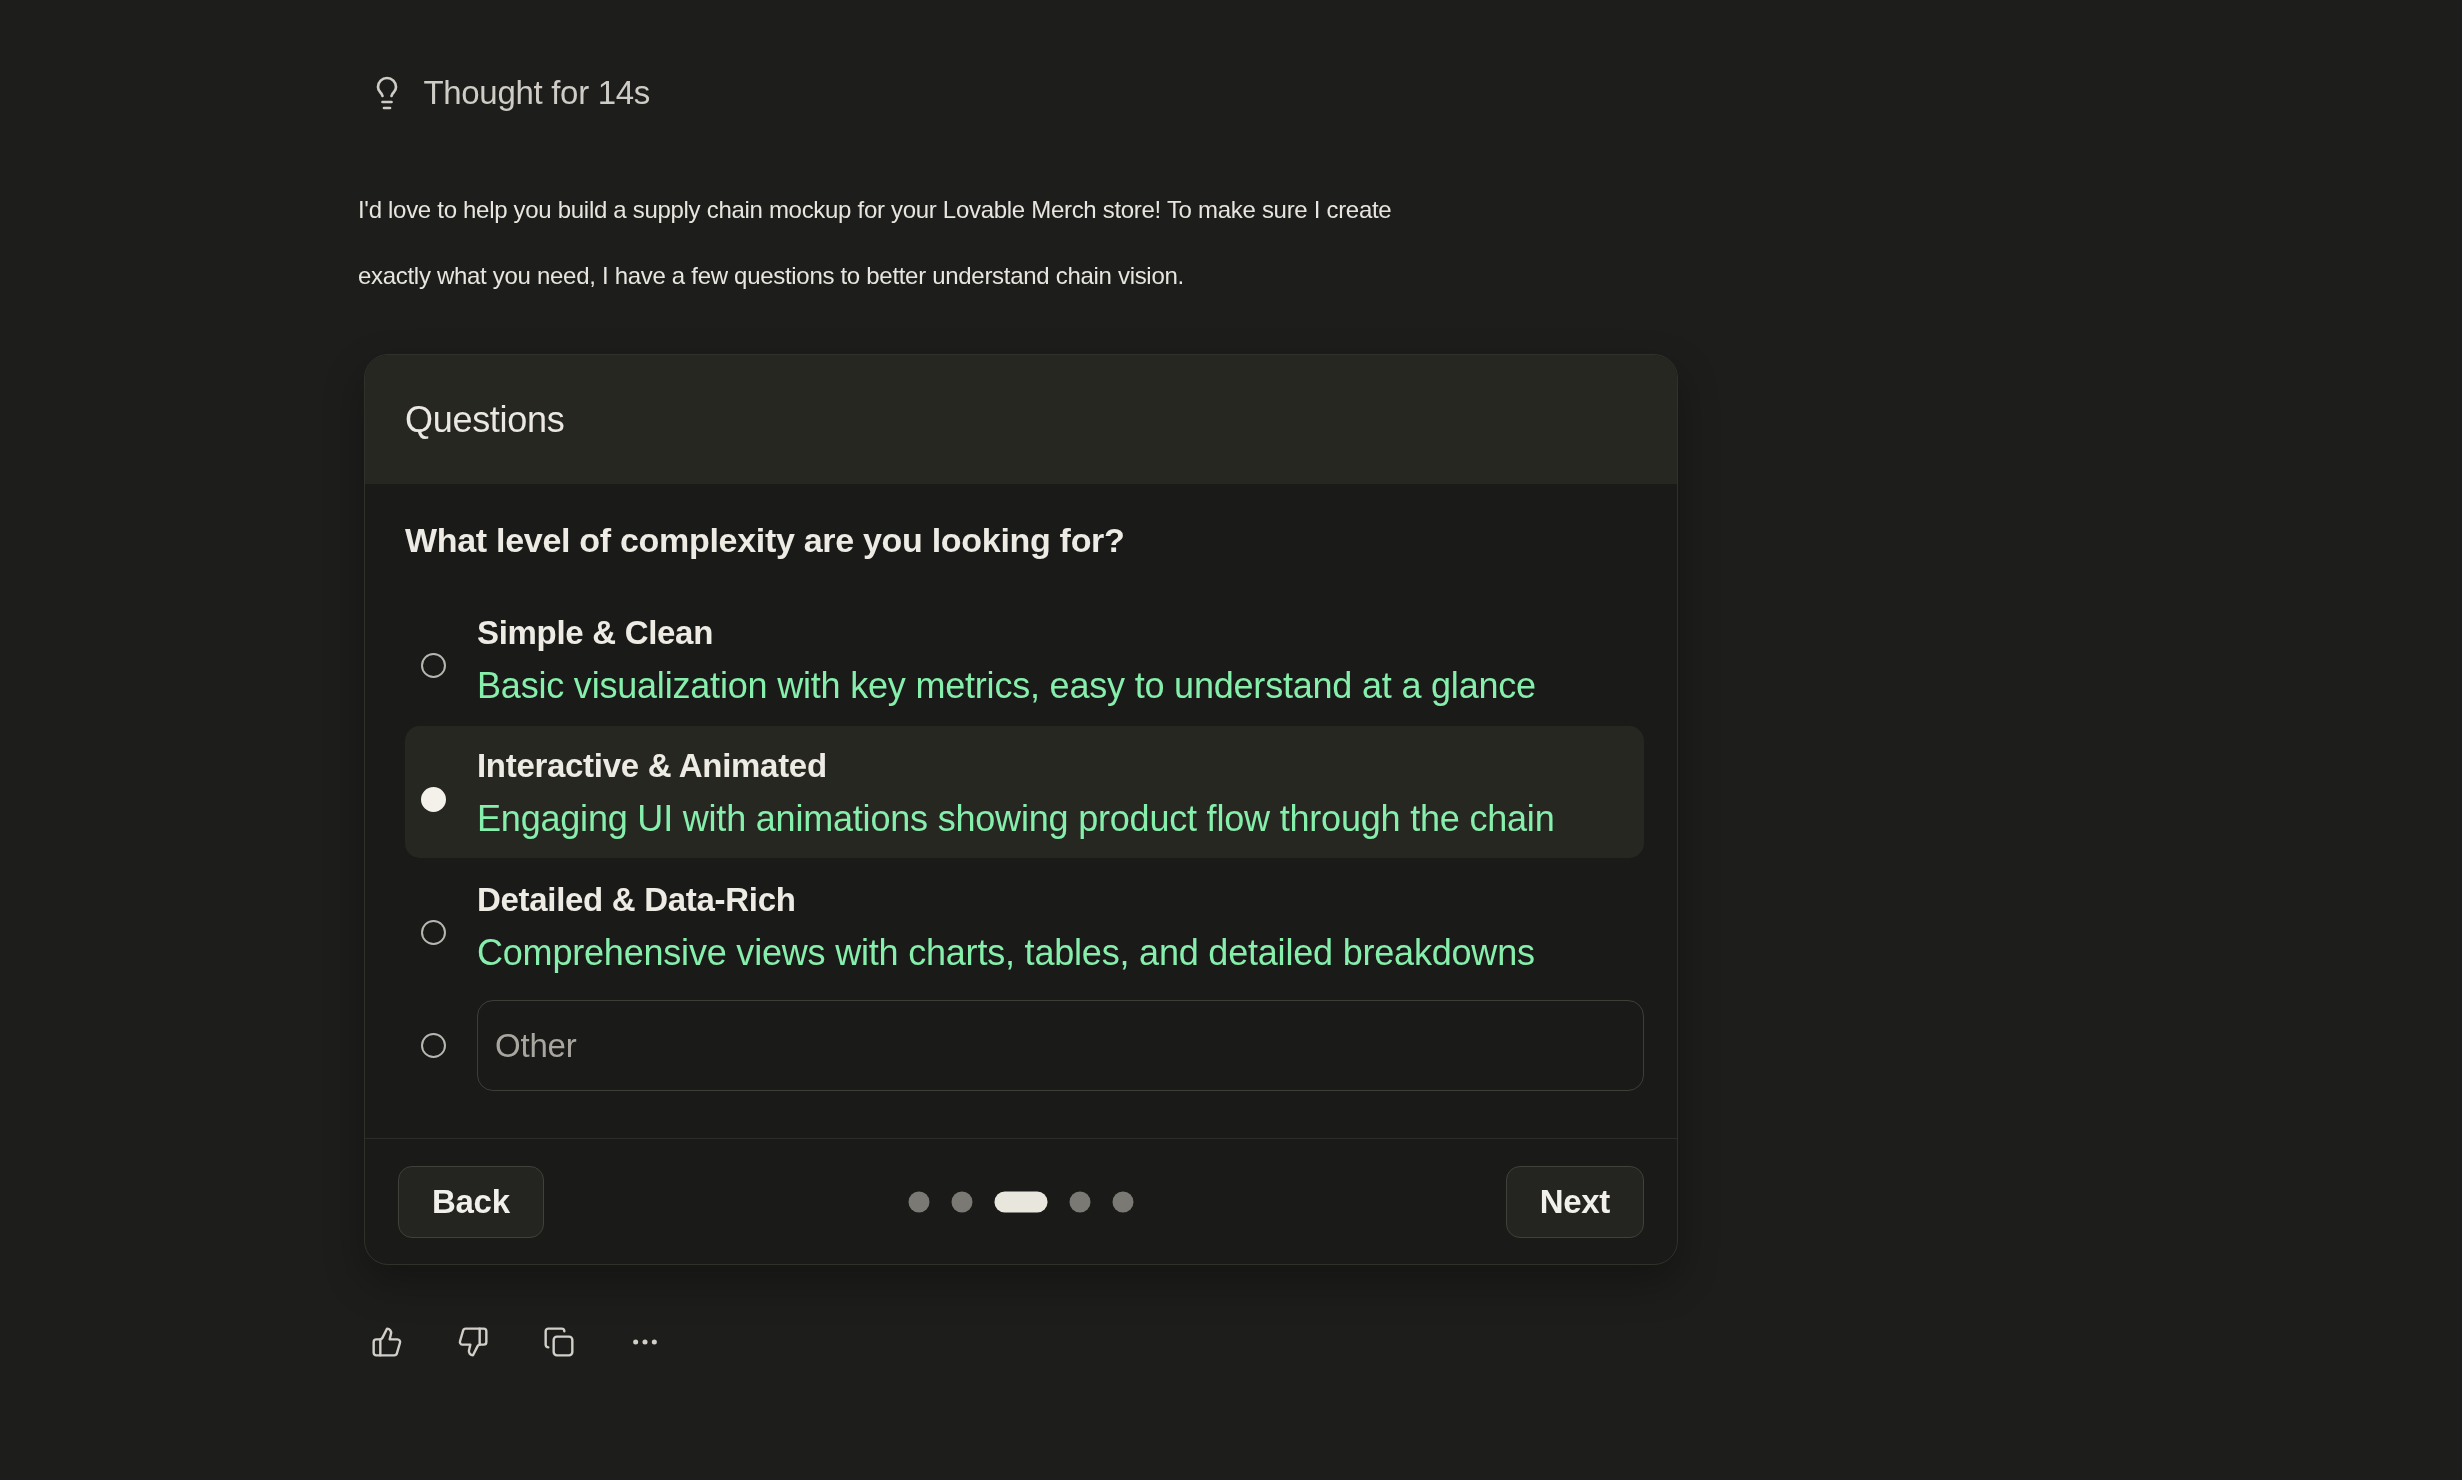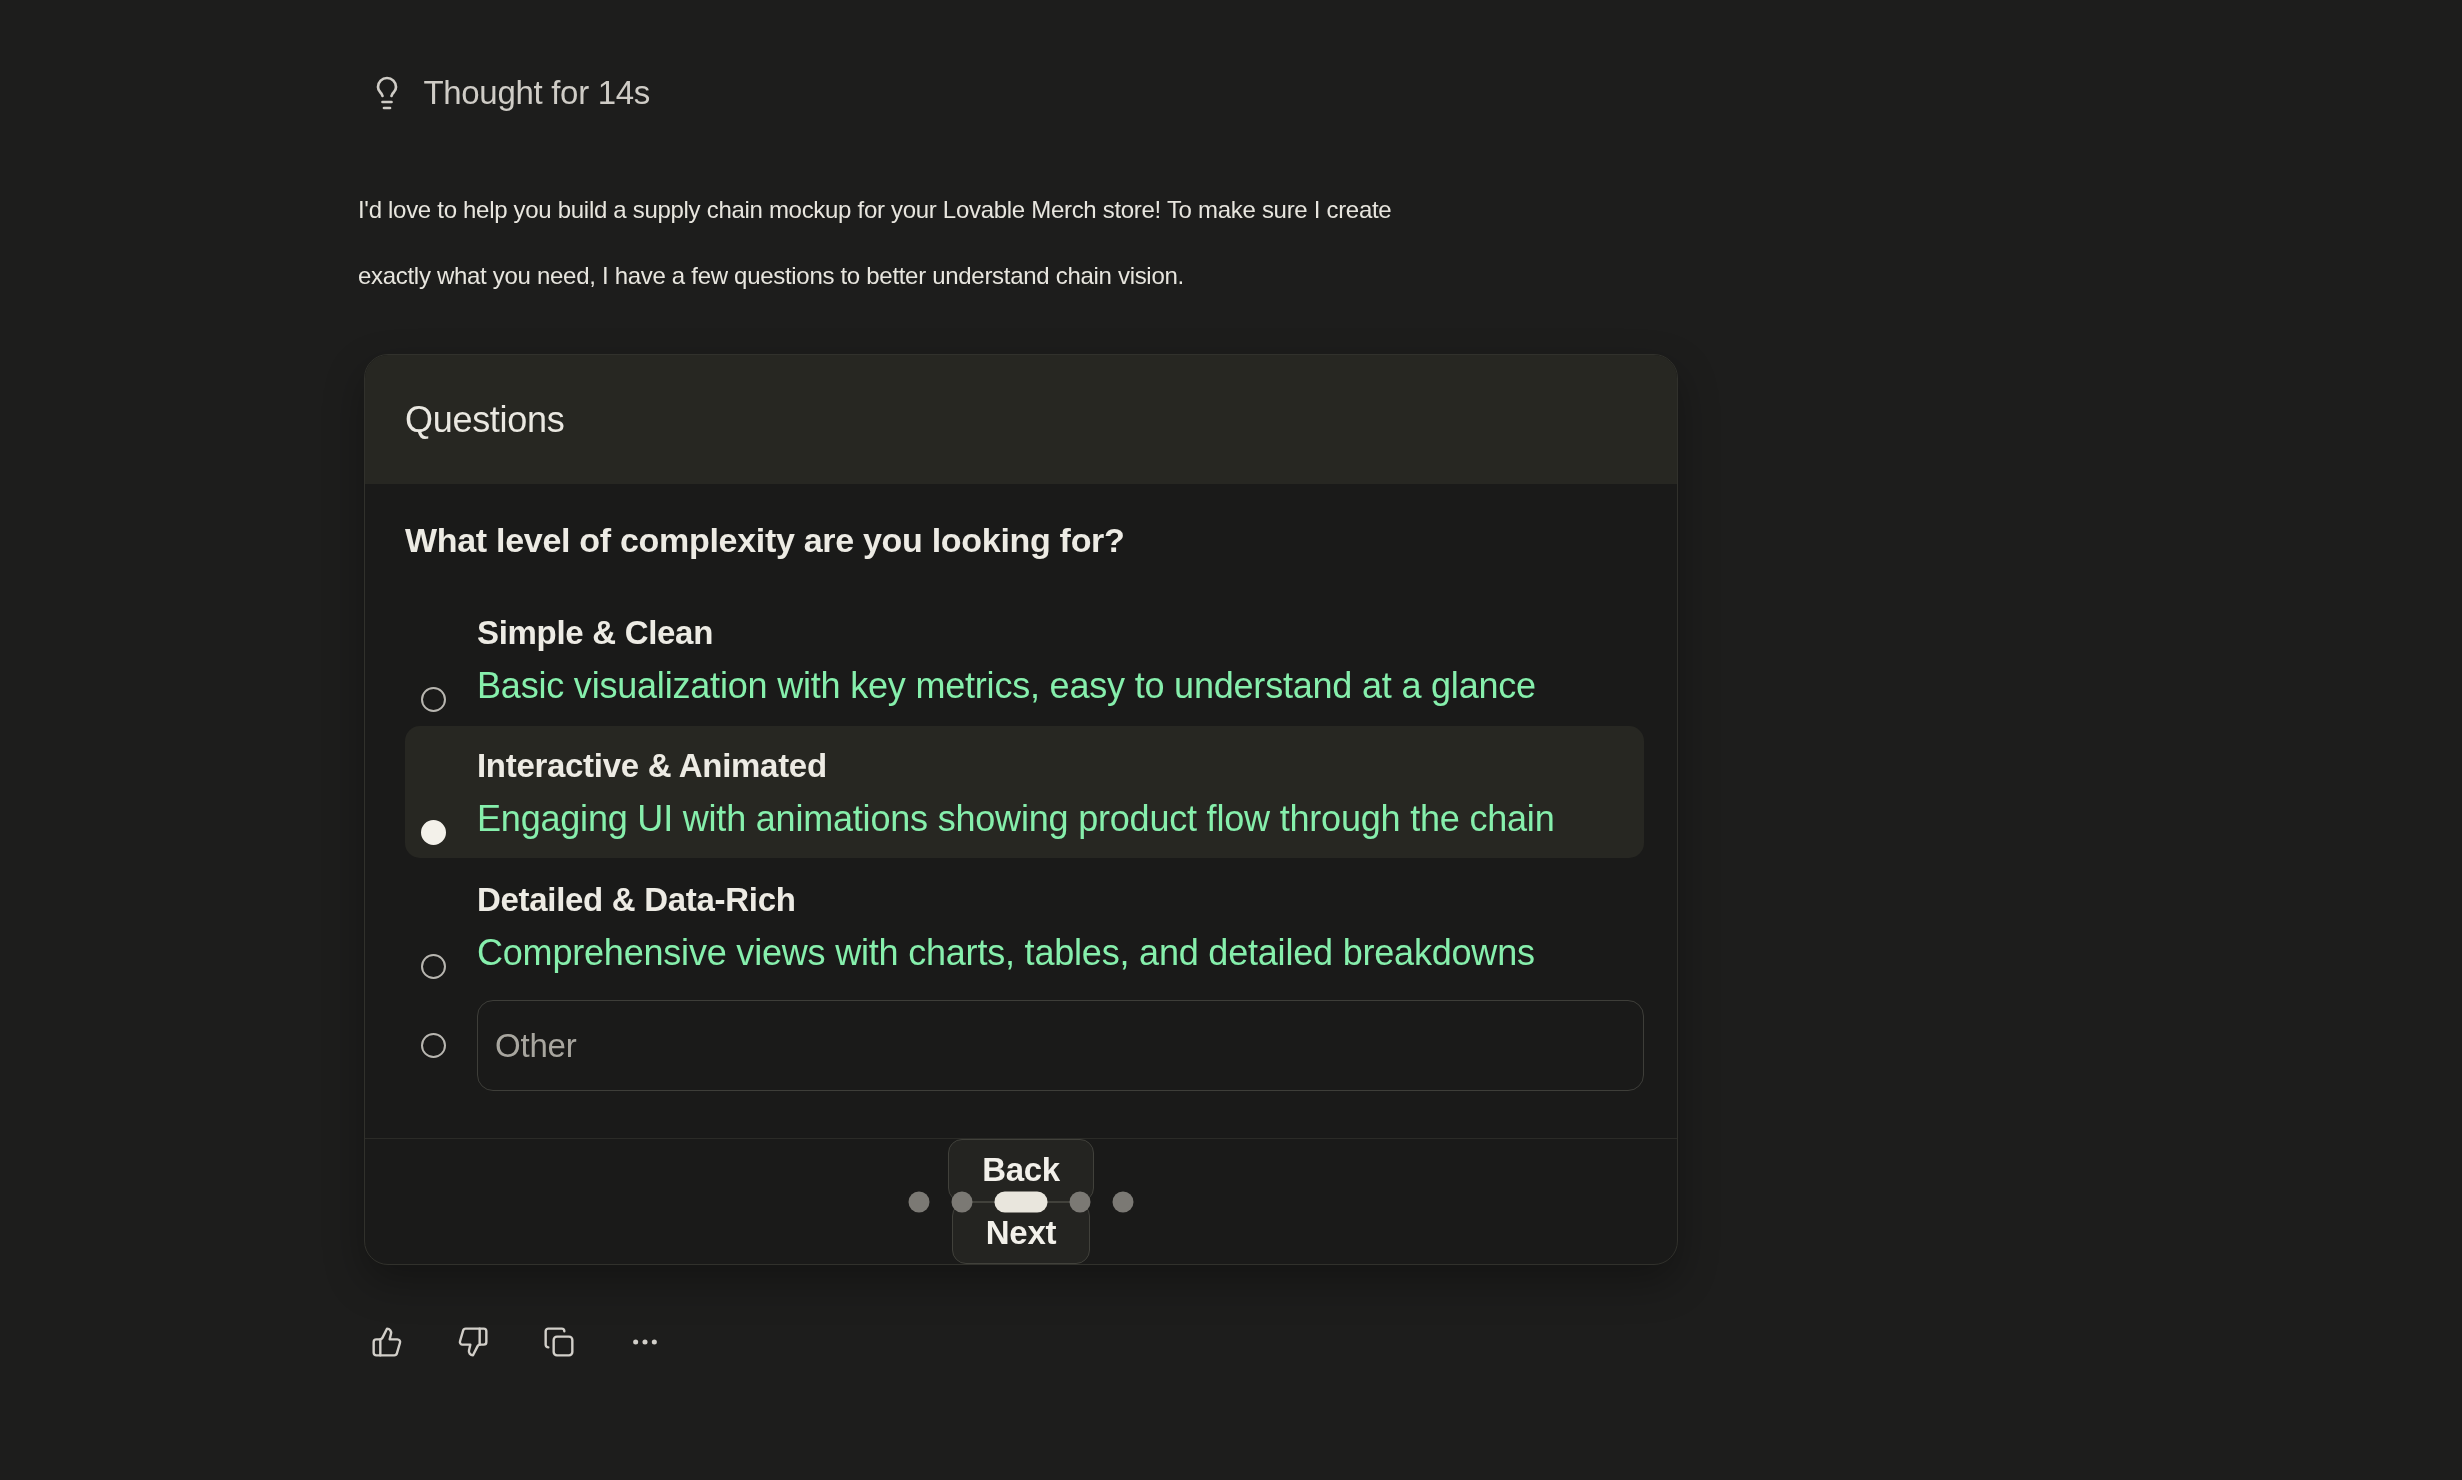--- a/index.html
+++ b/index.html
@@ -43,21 +43,21 @@
     padding:0 40px;
     font-size:36px; letter-spacing:-0.3px; color:#eae8e1;
   }
   .card-body { padding:37px 33px 0 40px; }
   .question {
     font-size:34px; font-weight:700; letter-spacing:-0.3px; color:#edebe4;
   }
 
   .options { margin-top:33px; display:flex; flex-direction:column; gap:2.3px; }
   .option {
-    display:flex; align-items:flex-end; gap:31px;
+    display:flex; align-items:center; gap:31px;
     padding:12.6px 16px; border-radius:15px; cursor:pointer;
   }
   .option.selected { background:#272722; }
   .radio {
     flex:none; width:25px; height:25px; border-radius:50%;
     border:2.9px solid #b8b6b0; margin-top:14px;
   }
   .radio.filled { background:#f3f1ea; border-color:#f3f1ea; }
   .option-title { font-size:33px; font-weight:700; letter-spacing:-0.3px; line-height:53px; color:#edebe4; }
   .option-desc  { font-size:36px; letter-spacing:-0.2px; line-height:53px; color:#86efac; }
@@ -74,21 +74,20 @@
     outline:none;
   }
   .other-input::placeholder { color:#a8a69f; }
 
   
   .card-footer {
     position:absolute; left:0; right:0; top:783px; bottom:0;
     border-top:1.1px solid #2b2b27;
     display:flex; align-items:center; justify-content:space-between;
     padding:0 33px;
-    flex-direction:column;
   }
   .nav-btn {
     height:72px; padding:0 33px;
     background:#242421;
     border:1.7px solid #41413b; border-radius:14px;
     font-family:"Liberation Sans", sans-serif;
     font-size:33px; font-weight:600; letter-spacing:-0.3px; color:#f2f0ea;
     display:flex; align-items:center; cursor:pointer;
   }
   .dots {

